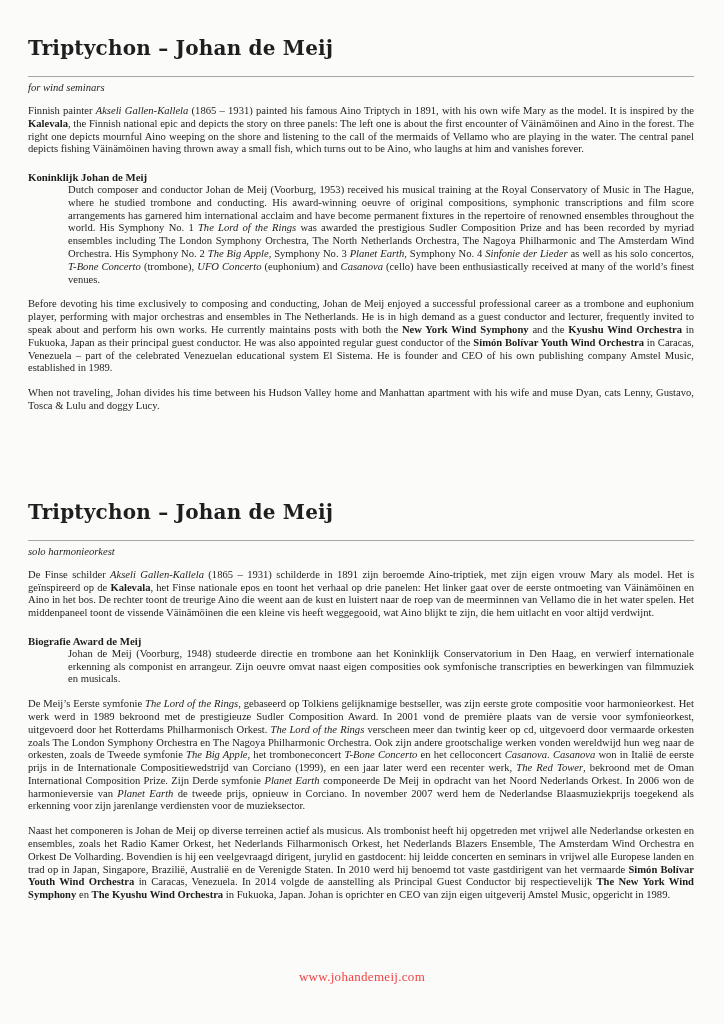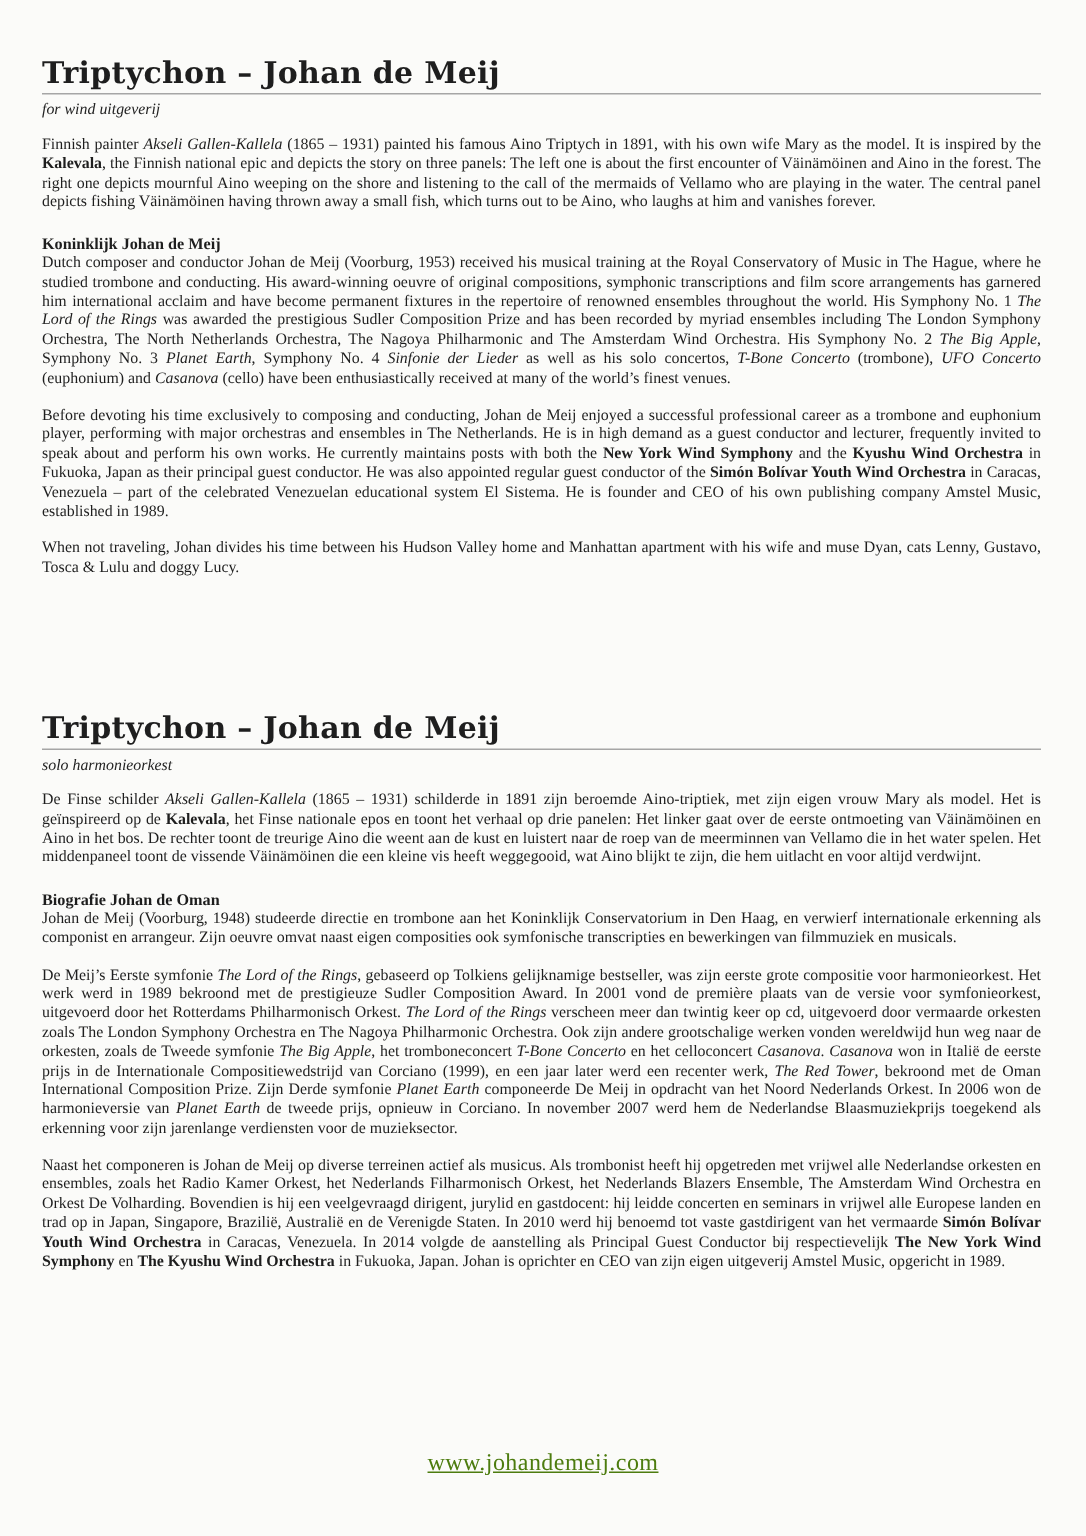--- a/index.html
+++ b/index.html
@@ -15,21 +15,21 @@
     padding: 37px 30px 0 28px;
     color: #1e1e1e;
     overflow: hidden;
   }
   .title {
     font-family: "DejaVu Serif", "Liberation Serif", serif;
     font-size: 20px;
     font-weight: bold;
     margin: 0;
     line-height: 1.1;
-    padding-bottom: 3px;
+    padding-bottom: 17px;
     border-bottom: 1px solid #a6a6a6;
     letter-spacing: 0.2px;
   }
   .subtitle {
     font-style: italic;
     font-size: 10.6px;
     margin-top: 5px;
     color: #242424;
   }
   .para {
@@ -39,58 +39,57 @@
     margin: 12px 0 0 0;
     hyphens: none;
   }
   .para.intro { margin-top: 12px; }
   .bio-heading {
     font-size: 10.8px;
     font-weight: bold;
     margin: 15px 0 0 0;
     line-height: 12.8px;
   }
-  .bio-heading + .para { margin-top: 0; }
+  .bio-heading + .para { margin-top: 0; margin-left: 40px; }
   .doc-section.second { margin-top: 88px; }
   .footer {
     position: absolute;
     left: 0; right: 0; top: 967px;
     text-align: center;
   }
   .site-link {
-    font-size: 16px;
-    color: #4d7c0f;
-    text-decoration: underline;
+    font-size: 13px;
+    color: #ef4444;
     letter-spacing: 0.3px;
     cursor: pointer;
   }
   
   .run-i { font-style: italic; }
   .run-b { font-weight: bold; }
 </style>
 </head>
 <body>
 
 <div class="page">
 
   <section class="doc-section first">
     <h1 class="title">Triptychon – Johan de Meij</h1>
-    <div class="subtitle">for wind uitgeverij</div>
+    <div class="subtitle">for wind seminars</div>
     <p class="para intro"><span>Finnish painter </span><span class="run-i">Akseli Gallen-Kallela</span><span> (1865 – 1931) painted his famous Aino Triptych in 1891, with his own wife Mary as the model. It is inspired by the </span><span class="run-b">Kalevala</span><span>, the Finnish national epic and depicts the story on three panels: The left one is about the first encounter of Väinämöinen and Aino in the forest. The right one depicts mournful Aino weeping on the shore and listening to the call of the mermaids of Vellamo who are playing in the water. The central panel depicts fishing Väinämöinen having thrown away a small fish, which turns out to be Aino, who laughs at him and vanishes forever.</span></p>
     <h2 class="bio-heading">Koninklijk Johan de Meij</h2>
     <p class="para"><span>Dutch composer and conductor Johan de Meij (Voorburg, 1953) received his musical training at the Royal Conservatory of Music in The Hague, where he studied trombone and conducting. His award-winning oeuvre of original compositions, symphonic transcriptions and film score arrangements has garnered him international acclaim and have become permanent fixtures in the repertoire of renowned ensembles throughout the world. His Symphony No. 1 </span><span class="run-i">The Lord of the Rings</span><span> was awarded the prestigious Sudler Composition Prize and has been recorded by myriad ensembles including The London Symphony Orchestra, The North Netherlands Orchestra, The Nagoya Philharmonic and The Amsterdam Wind Orchestra. His Symphony No. 2 </span><span class="run-i">The Big Apple</span><span>, Symphony No. 3 </span><span class="run-i">Planet Earth</span><span>, Symphony No. 4 </span><span class="run-i">Sinfonie der Lieder</span><span> as well as his solo concertos, </span><span class="run-i">T-Bone Concerto</span><span> (trombone), </span><span class="run-i">UFO Concerto</span><span> (euphonium) and </span><span class="run-i">Casanova</span><span> (cello) have been enthusiastically received at many of the world’s finest venues.</span></p>
     <p class="para"><span>Before devoting his time exclusively to composing and conducting, Johan de Meij enjoyed a successful professional career as a trombone and euphonium player, performing with major orchestras and ensembles in The Netherlands. He is in high demand as a guest conductor and lecturer, frequently invited to speak about and perform his own works. He currently maintains posts with both the </span><span class="run-b">New York Wind Symphony</span><span> and the </span><span class="run-b">Kyushu Wind Orchestra</span><span> in Fukuoka, Japan as their principal guest conductor. He was also appointed regular guest conductor of the </span><span class="run-b">Simón Bolívar Youth Wind Orchestra</span><span> in Caracas, Venezuela – part of the celebrated Venezuelan educational system El Sistema. He is founder and CEO of his own publishing company Amstel Music, established in 1989.</span></p>
     <p class="para"><span>When not traveling, Johan divides his time between his Hudson Valley home and Manhattan apartment with his wife and muse Dyan, cats Lenny, Gustavo, Tosca &amp; Lulu and doggy Lucy.</span></p>
   </section>
 
   <section class="doc-section second">
     <h1 class="title">Triptychon – Johan de Meij</h1>
     <div class="subtitle">solo harmonieorkest</div>
     <p class="para intro"><span>De Finse schilder </span><span class="run-i">Akseli Gallen-Kallela</span><span> (1865 – 1931) schilderde in 1891 zijn beroemde Aino-triptiek, met zijn eigen vrouw Mary als model. Het is geïnspireerd op de </span><span class="run-b">Kalevala</span><span>, het Finse nationale epos en toont het verhaal op drie panelen: Het linker gaat over de eerste ontmoeting van Väinämöinen en Aino in het bos. De rechter toont de treurige Aino die weent aan de kust en luistert naar de roep van de meerminnen van Vellamo die in het water spelen. Het middenpaneel toont de vissende Väinämöinen die een kleine vis heeft weggegooid, wat Aino blijkt te zijn, die hem uitlacht en voor altijd verdwijnt.</span></p>
-    <h2 class="bio-heading">Biografie Johan de Oman</h2>
+    <h2 class="bio-heading">Biografie Award de Meij</h2>
     <p class="para"><span>Johan de Meij (Voorburg, 1948) studeerde directie en trombone aan het Koninklijk Conservatorium in Den Haag, en verwierf internationale erkenning als componist en arrangeur. Zijn oeuvre omvat naast eigen composities ook symfonische transcripties en bewerkingen van filmmuziek en musicals.</span></p>
     <p class="para"><span>De Meij’s Eerste symfonie </span><span class="run-i">The Lord of the Rings</span><span>, gebaseerd op Tolkiens gelijknamige bestseller, was zijn eerste grote compositie voor harmonieorkest. Het werk werd in 1989 bekroond met de prestigieuze Sudler Composition Award. In 2001 vond de première plaats van de versie voor symfonieorkest, uitgevoerd door het Rotterdams Philharmonisch Orkest. </span><span class="run-i">The Lord of the Rings</span><span> verscheen meer dan twintig keer op cd, uitgevoerd door vermaarde orkesten zoals The London Symphony Orchestra en The Nagoya Philharmonic Orchestra. Ook zijn andere grootschalige werken vonden wereldwijd hun weg naar de orkesten, zoals de Tweede symfonie </span><span class="run-i">The Big Apple</span><span>, het tromboneconcert </span><span class="run-i">T-Bone Concerto</span><span> en het celloconcert </span><span class="run-i">Casanova</span><span>. </span><span class="run-i">Casanova</span><span> won in Italië de eerste prijs in de Internationale Compositiewedstrijd van Corciano (1999), en een jaar later werd een recenter werk, </span><span class="run-i">The Red Tower</span><span>, bekroond met de Oman International Composition Prize. Zijn Derde symfonie </span><span class="run-i">Planet Earth</span><span> componeerde De Meij in opdracht van het Noord Nederlands Orkest. In 2006 won de harmonieversie van </span><span class="run-i">Planet Earth</span><span> de tweede prijs, opnieuw in Corciano. In november 2007 werd hem de Nederlandse Blaasmuziekprijs toegekend als erkenning voor zijn jarenlange verdiensten voor de muzieksector.</span></p>
     <p class="para"><span>Naast het componeren is Johan de Meij op diverse terreinen actief als musicus. Als trombonist heeft hij opgetreden met vrijwel alle Nederlandse orkesten en ensembles, zoals het Radio Kamer Orkest, het Nederlands Filharmonisch Orkest, het Nederlands Blazers Ensemble, The Amsterdam Wind Orchestra en Orkest De Volharding. Bovendien is hij een veelgevraagd dirigent, jurylid en gastdocent: hij leidde concerten en seminars in vrijwel alle Europese landen en trad op in Japan, Singapore, Brazilië, Australië en de Verenigde Staten. In 2010 werd hij benoemd tot vaste gastdirigent van het vermaarde </span><span class="run-b">Simón Bolívar Youth Wind Orchestra</span><span> in Caracas, Venezuela. In 2014 volgde de aanstelling als Principal Guest Conductor bij respectievelijk </span><span class="run-b">The New York Wind Symphony</span><span> en </span><span class="run-b">The Kyushu Wind Orchestra</span><span> in Fukuoka, Japan. Johan is oprichter en CEO van zijn eigen uitgeverij Amstel Music, opgericht in 1989.</span></p>
   </section>
 
   <div class="footer">
     <a class="site-link">www.johandemeij.com</a>
   </div>
 
 </div>

